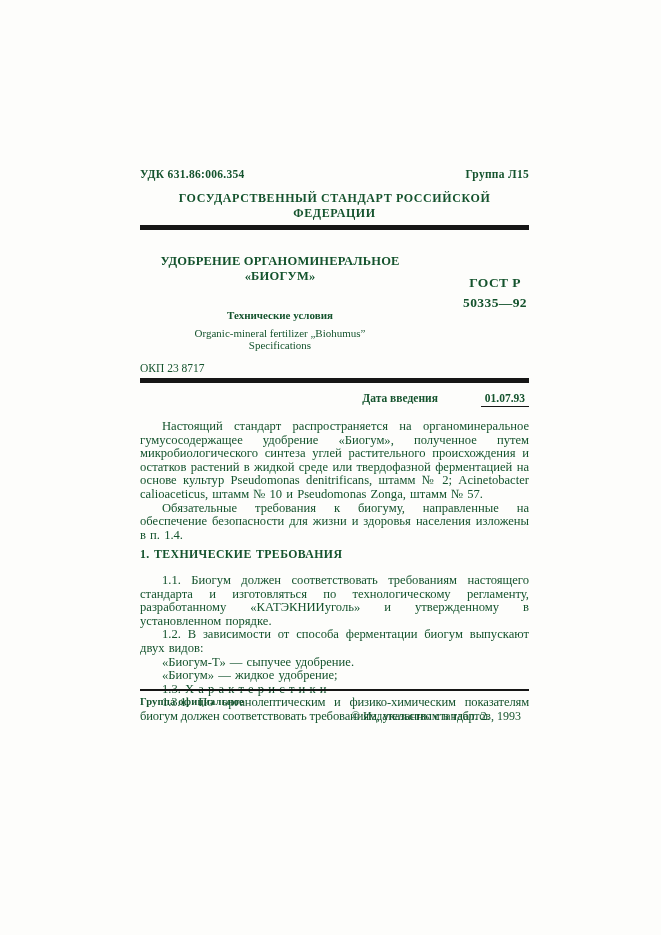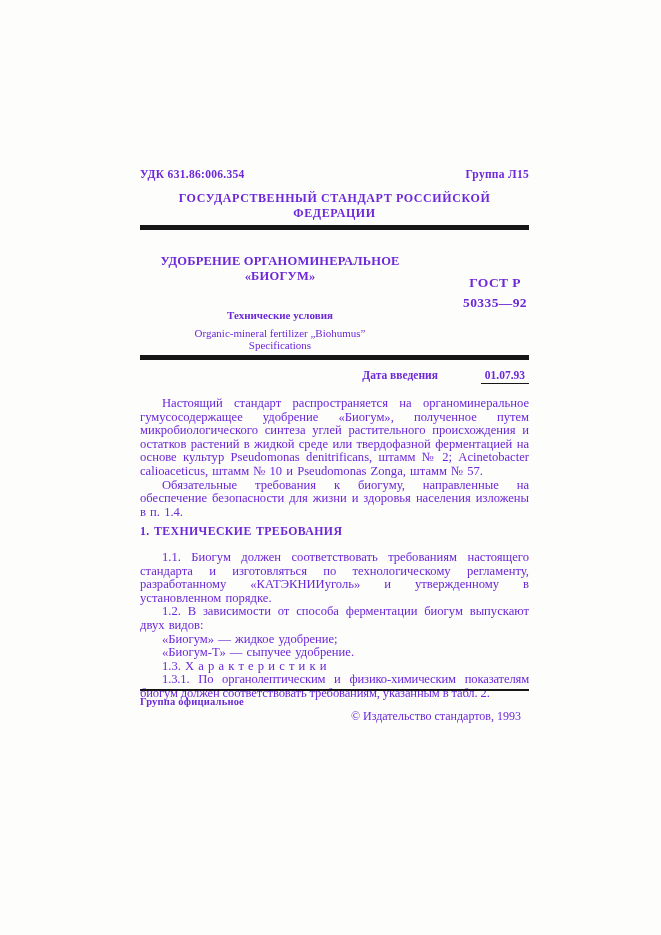--- a/index.html
+++ b/index.html
@@ -1,21 +1,21 @@
 <!DOCTYPE html>
 <html><head>
 <meta charset="utf-8">
 <style>
   html,body { margin:0; padding:0; background:#ffffff; }
   .page {
     position:relative;
     width:661px; height:935px;
     background:#fdfdfb;
     font-family:"Liberation Serif","DejaVu Serif",serif;
-    color:#6d28d9;
+    color:#14532d;
     overflow:hidden;
   }
   .content {
     position:absolute; left:140px; top:168px; width:389px;
   }
   .topline {
     display:flex; justify-content:space-between;
     font-size:11.5px; font-weight:bold; letter-spacing:0.3px;
   }
   .org {
@@ -85,36 +85,37 @@
         <div class="doc-subtitle">Технические условия</div>
         <div class="doc-title-en">Organic-mineral fertilizer „Biohumus”</div>
         <div class="doc-subtitle-en">Specifications</div>
       </div>
       <div class="gost">
         <div>ГОСТ Р</div>
         <div>50335—92</div>
       </div>
     </div>
 
+    <div class="okp">ОКП 23 8717</div>
 
     <div class="rule thick"></div>
 
     <div class="dateline">
       <span>Дата введения</span>
       <span class="date-value">01.07.93</span>
     </div>
 
     <div class="body">
       <div class="para">Настоящий стандарт распространяется на органоминеральное гумусосодержащее удобрение «Биогум», полученное путем микробиологического синтеза углей растительного происхождения и остатков растений в жидкой среде или твердофазной ферментацией на основе культур Pseudomonas denitrificans, штамм № 2; Acinetobacter calioaceticus, штамм № 10 и Pseudomonas Zonga, штамм № 57.</div>
       <div class="para">Обязательные требования к биогуму, направленные на обеспечение безопасности для жизни и здоровья населения изложены в п. 1.4.</div>
       <div class="heading">1. ТЕХНИЧЕСКИЕ ТРЕБОВАНИЯ</div>
       <div class="para">1.1. Биогум должен соответствовать требованиям настоящего стандарта и изготовляться по технологическому регламенту, разработанному «КАТЭКНИИуголь» и утвержденному в установленном порядке.</div>
       <div class="para">1.2. В зависимости от способа ферментации биогум выпускают двух видов:</div>
+      <div class="para">«Биогум-Т» — сыпучее удобрение.</div>
       <div class="para">«Биогум» — жидкое удобрение;</div>
-      <div class="para">«Биогум-Т» — сыпучее удобрение.</div>
       <div class="para">1.3. Х а р а к т е р и с т и к и</div>
       <div class="para compact">1.3.1. По органолептическим и физико-химическим показателям биогум должен соответствовать требованиям, указанным в табл. 2.</div>
     </div>
   </div>
 
   <div class="footer">
     <div class="rule thin"></div>
     <div class="edition">Группа официальное</div>
     <div class="copyright">© Издательство стандартов, 1993</div>
   </div>

